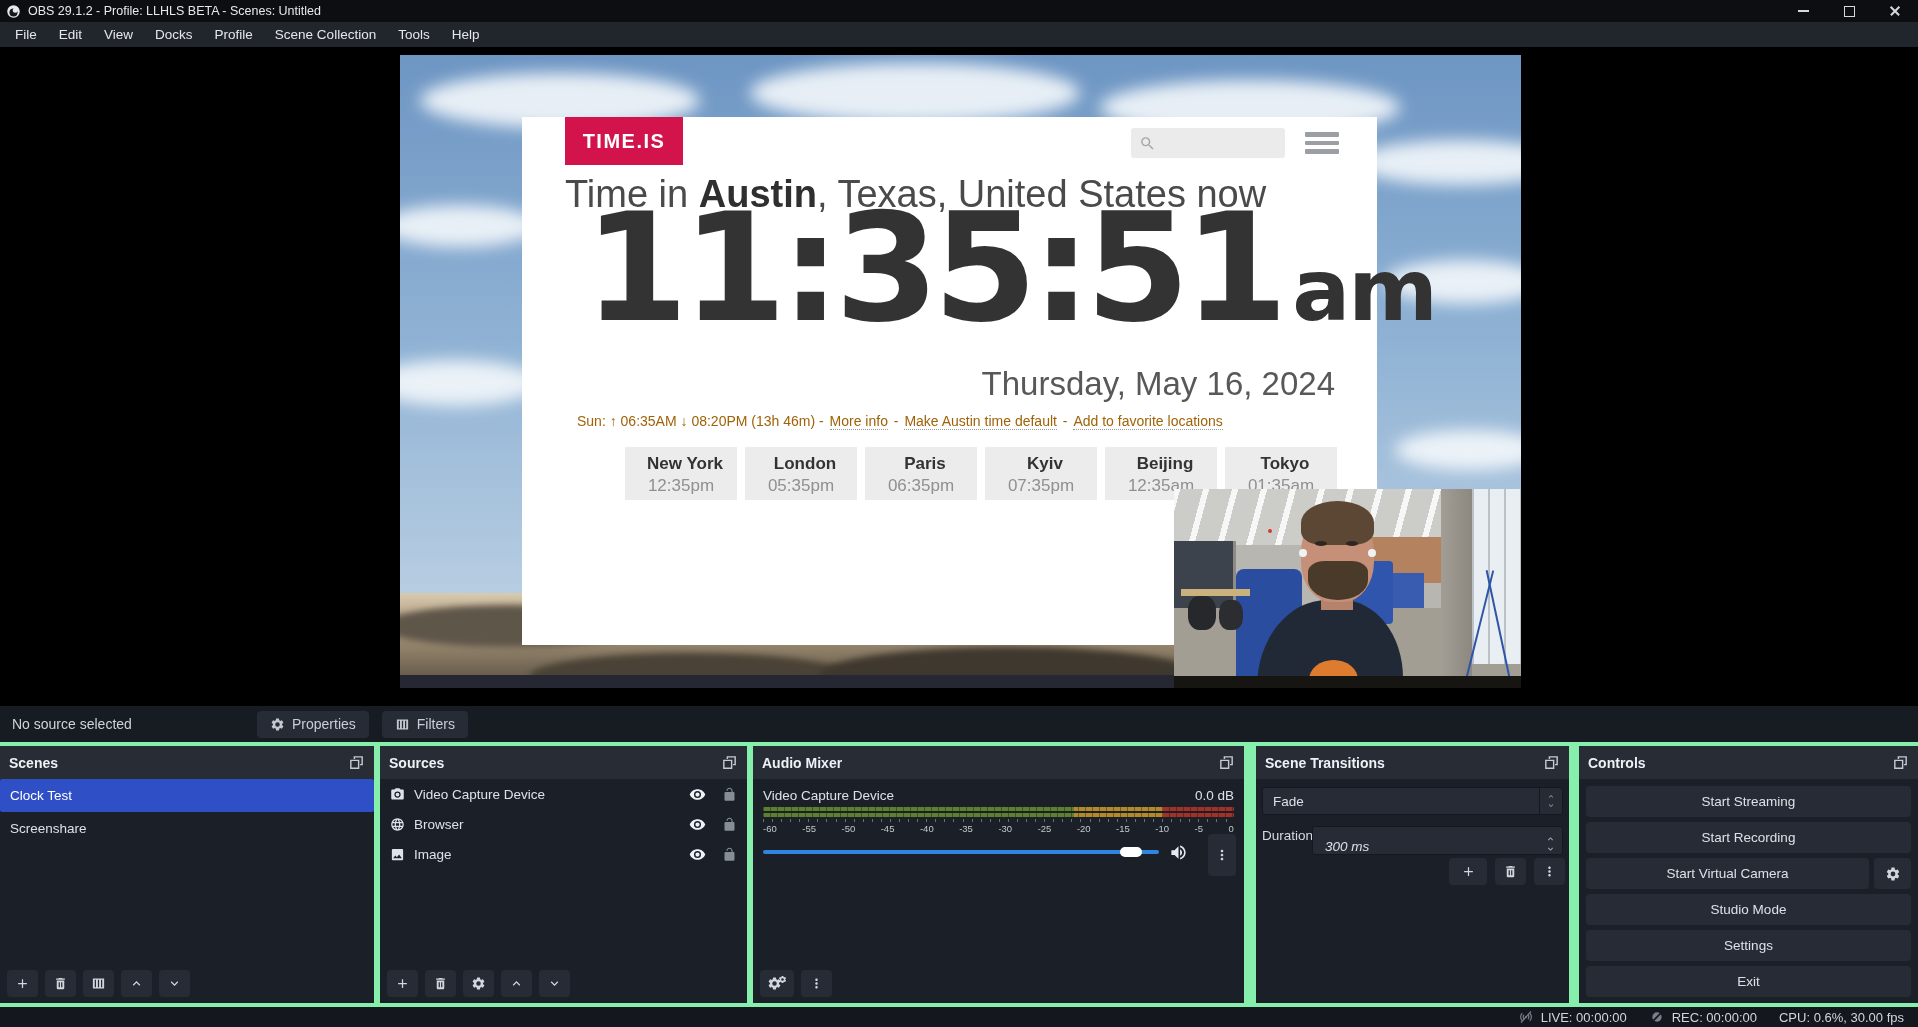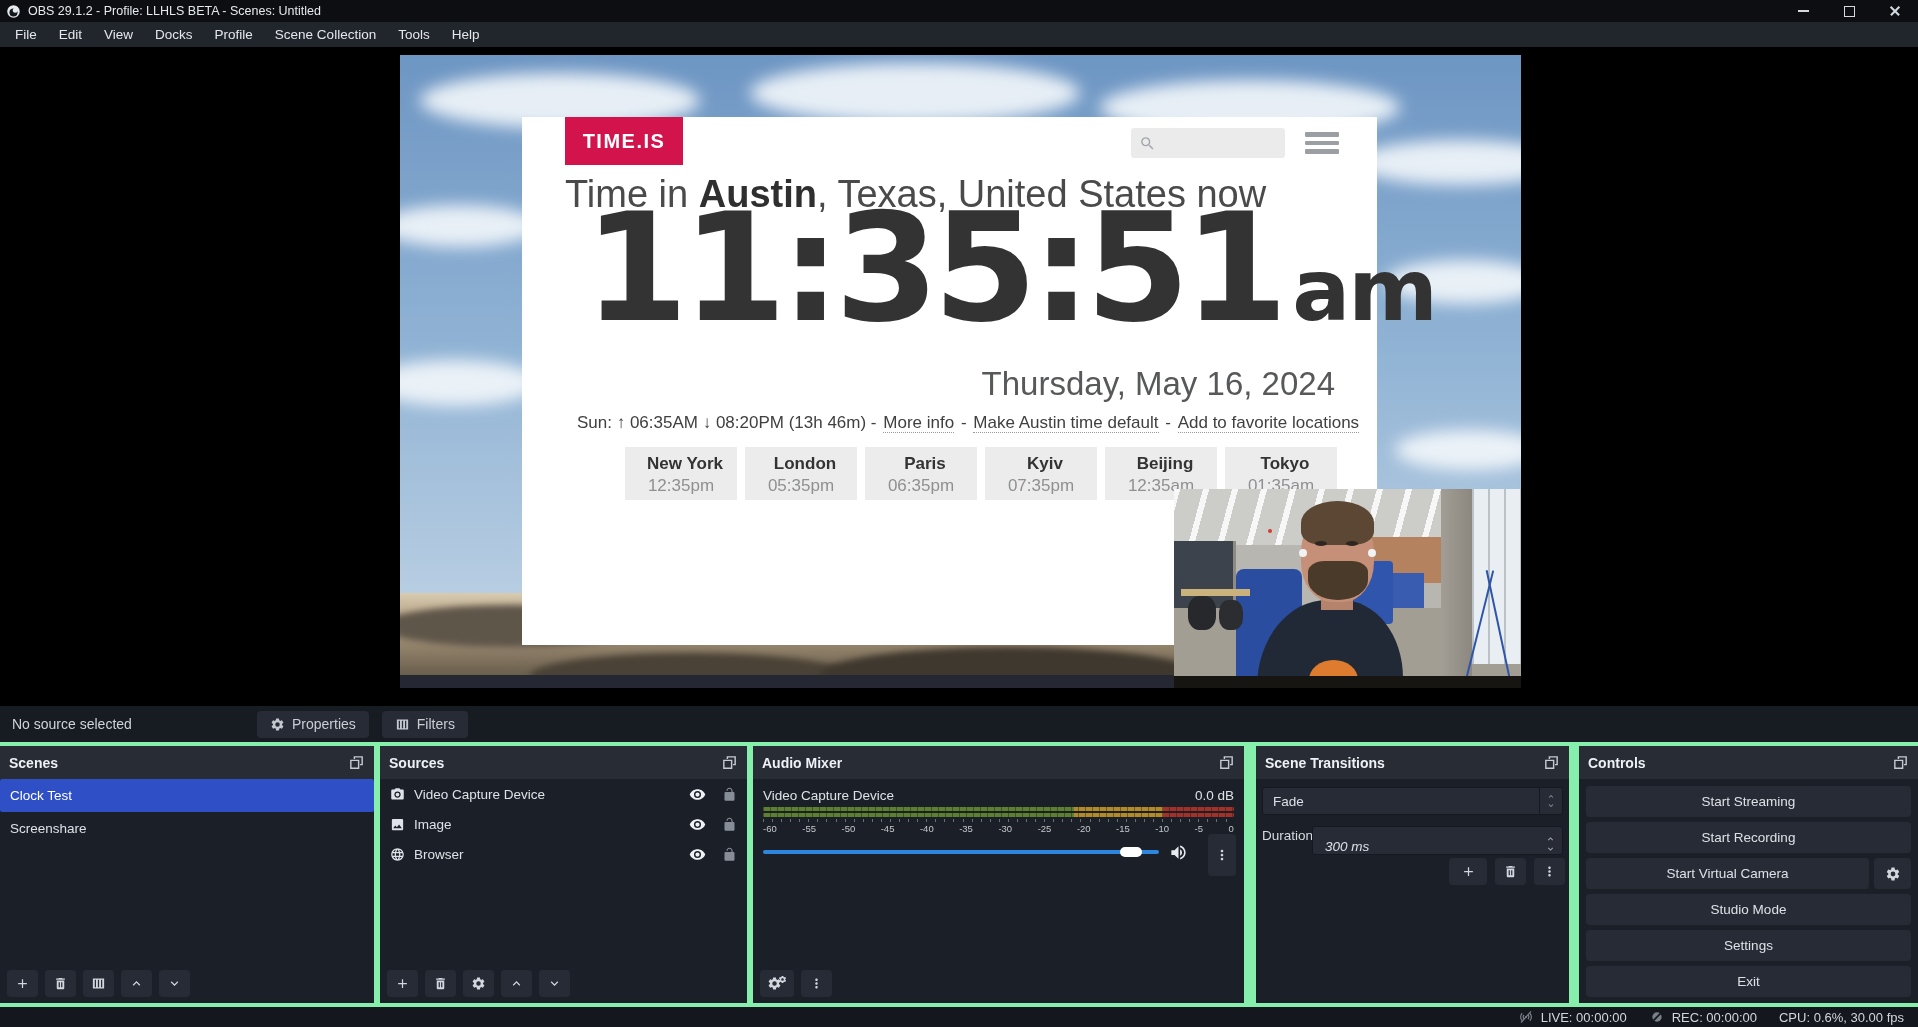--- a/index.html
+++ b/index.html
@@ -36,21 +36,21 @@
   .tsearch{left:609px;top:11px;width:154px;height:30px;background:#ebebeb;border-radius:3px;display:flex;align-items:center;padding-left:8px;box-sizing:border-box;}
   .tsearch svg{width:17px;height:17px;fill:#a2a6ab;}
   .burger{left:783px;top:15px;width:34px;}
   .burger i{display:block;height:4.5px;background:#9b9fa4;margin-bottom:4px;border-radius:1px;}
   .theading{left:43px;top:56px;font-size:38px;color:#4a4a4a;white-space:nowrap;}
   .theading b{color:#2f2f2f;}
   .clockrow{left:62px;top:76px;display:flex;align-items:baseline;color:#333;font-family:"DejaVu Sans",sans-serif;white-space:nowrap;}
   .clocktime{font-size:150px;font-weight:700;letter-spacing:-6px;line-height:1;}
   .clockampm{font-size:86px;font-weight:700;margin-left:10px;letter-spacing:-2px;}
   .tdate{right:42px;top:248px;font-size:33px;color:#57585a;text-align:right;white-space:nowrap;}
-  .sunline{left:55px;top:296px;font-size:17px;color:#404040;white-space:nowrap;}
+  .sunline{left:55px;top:296px;font-size:14px;color:#a16207;white-space:nowrap;}
   .lnk{border-bottom:1px dotted #9a9a9a;margin:0 2px;}
   .cities{left:103px;top:330px;display:flex;gap:8px;}
   .citybox{width:112px;height:53px;background:#ececec;text-align:center;}
   .cityname{font-size:17px;font-weight:700;color:#333;margin-top:7px;padding-left:8px;}
   .citytime{font-size:17px;color:#8f9092;margin-top:2px;}
 
   
   .webcam{left:774px;top:434px;width:347px;height:199px;overflow:hidden;background:#b4b1aa;}
   .wc{position:absolute;}
 
@@ -380,36 +380,36 @@
           <span class="sp"></span>
         <svg class="eye">
             <use href="#i-eye"></use>
           </svg>
         <svg class="lock">
             <use href="#i-lock"></use>
           </svg>
       </div>
       <div class="sourcerow">
         <svg class="tico">
-            <use href="#i-image"></use>
-          </svg>
-        <span>Image</span>
+            <use href="#i-globe"></use>
+          </svg>
+        <span>Browser</span>
           <span class="sp"></span>
         <svg class="eye">
             <use href="#i-eye"></use>
           </svg>
         <svg class="lock">
             <use href="#i-lock"></use>
           </svg>
       </div>
       <div class="sourcerow">
         <svg class="tico">
-            <use href="#i-globe"></use>
-          </svg>
-        <span>Browser</span>
+            <use href="#i-image"></use>
+          </svg>
+        <span>Image</span>
           <span class="sp"></span>
         <svg class="eye">
             <use href="#i-eye"></use>
           </svg>
         <svg class="lock">
             <use href="#i-lock"></use>
           </svg>
       </div>
       <div class="ptool">
         <div class="pbtn">

